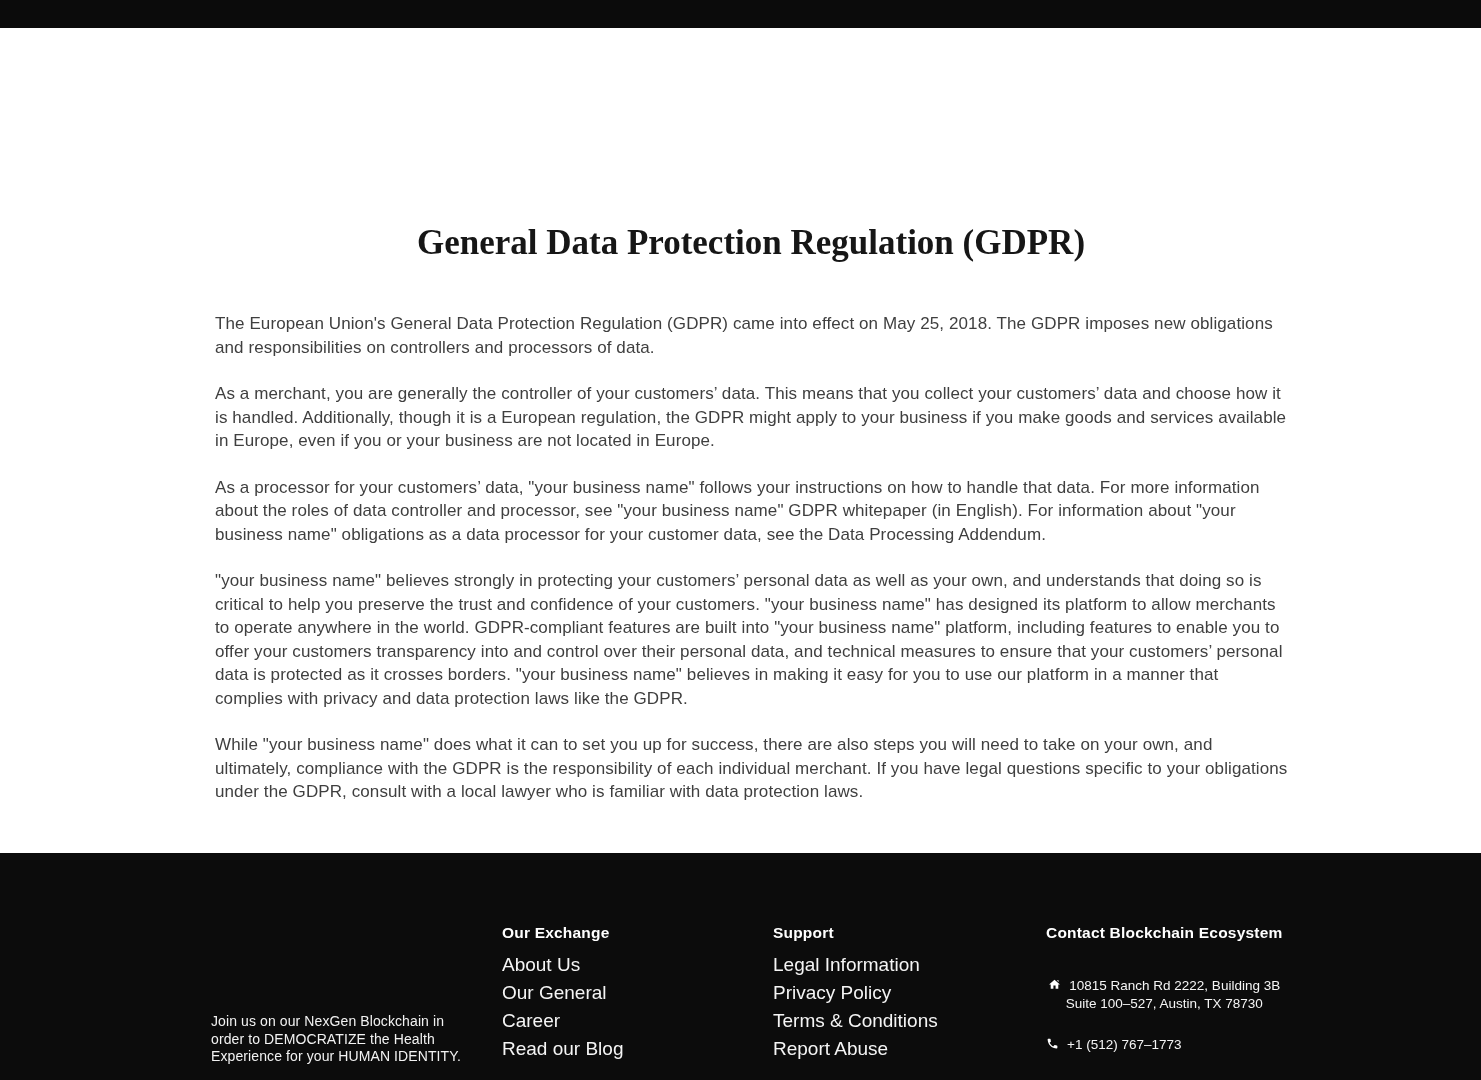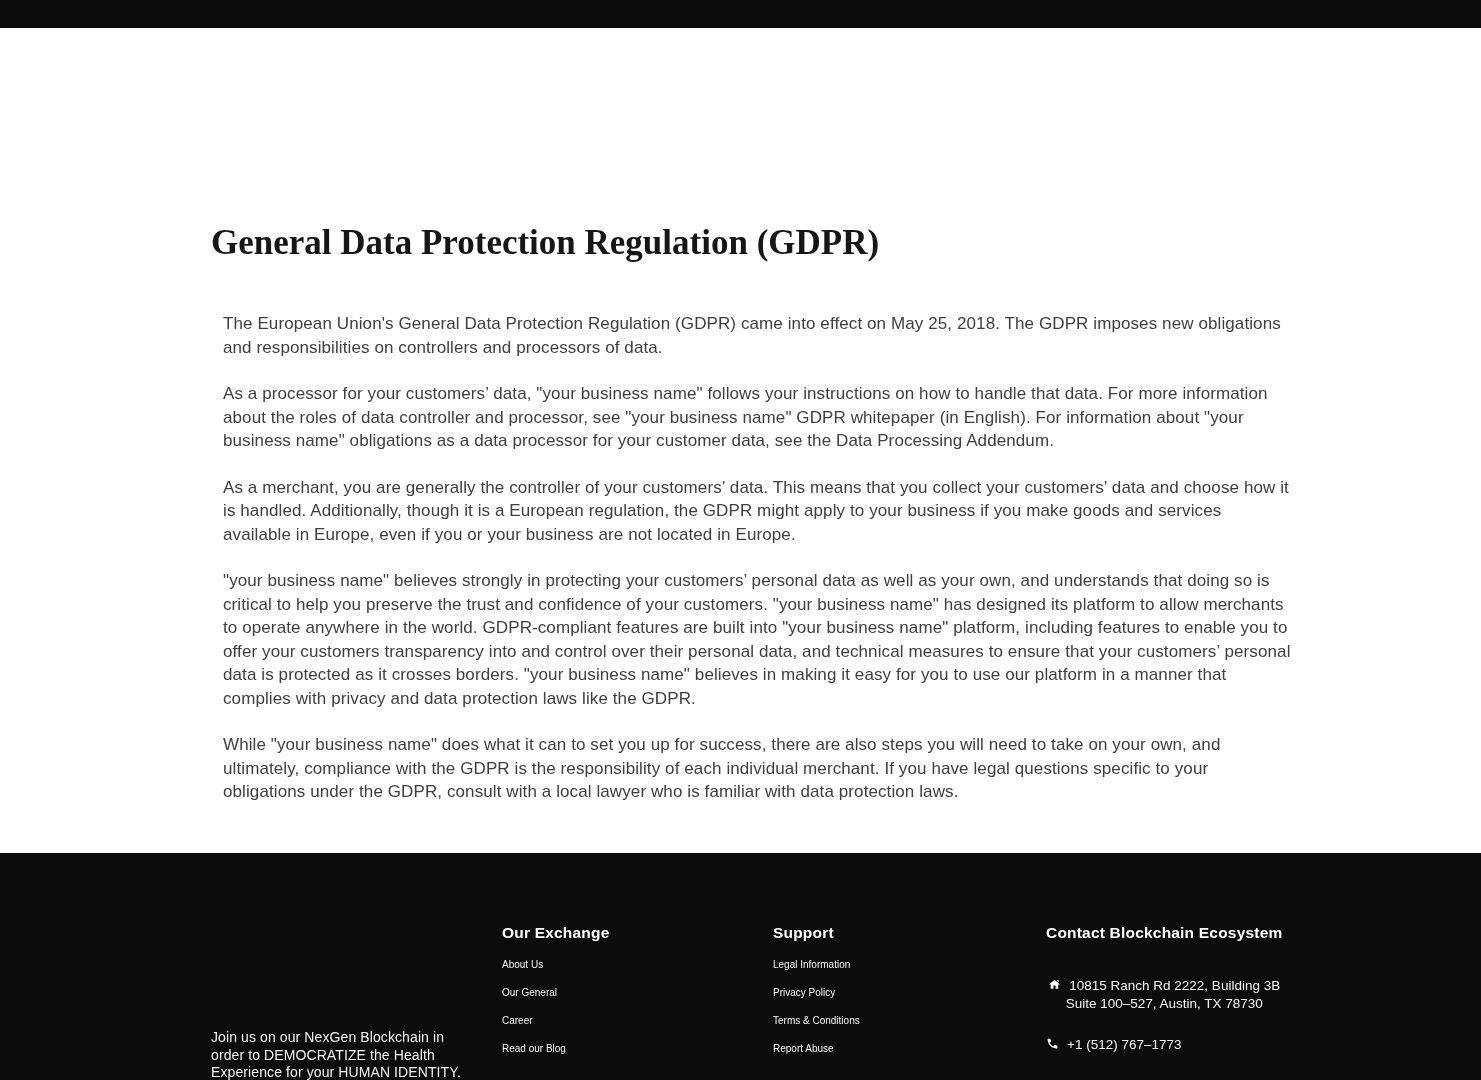--- a/index.html
+++ b/index.html
@@ -23,39 +23,39 @@
     position: absolute; top: 28px; left: 211px;
     width: 1080px;
   }
   .page-title {
     margin: 193px 0 47px 0;
     font-family: "Liberation Serif", "DejaVu Serif", serif;
     font-weight: 700;
     font-size: 35px;
     line-height: 44px;
     color: #161616;
-    text-align: left;
+    text-align: center;
   }
   .article p {
-    margin: 0 0 23px 12px;
+    margin: 0 0 23px 4px;
     font-size: 17px;
     line-height: 23.5px;
     color: #3f3f3f;
     letter-spacing: 0.1px;
   }
 
   
   .footer {
     position: absolute; left: 0; top: 853px;
     width: 100%; height: 227px;
     background: #0c0c0c;
     color: #f5f5f5;
   }
   .footer-tagline {
-    position: absolute; left: 211px; top: 176px;
+    position: absolute; left: 211px; top: 160px;
     font-size: 14px; line-height: 17.5px;
     color: #f2f2f2;
     letter-spacing: 0.1px;
   }
   .f-col { position: absolute; top: 70px; }
   .col-exchange { left: 502px; }
   .col-support  { left: 773px; }
   .col-contact  { left: 1046px; }
   .f-heading {
     margin: 0;
@@ -63,21 +63,21 @@
     font-weight: 700;
     color: #ffffff;
     letter-spacing: 0.2px;
   }
   .f-links {
     list-style: none;
     margin: 8px 0 0 0; padding: 0;
   }
   .f-links li {
     height: 28px; line-height: 28px;
-    font-size: 10px;
+    font-size: 19px;
     color: #f5f5f5;
     cursor: pointer;
     white-space: nowrap;
   }
   .f-address {
     margin-top: 34px;
     font-size: 13.5px; line-height: 18px;
     color: #f5f5f5;
     white-space: nowrap;
     text-align: center;
@@ -99,22 +99,22 @@
 </style>
 </head>
 <body>
 
 <div class="top-bar"></div>
 
 <div class="main">
   <h1 class="page-title">General Data Protection Regulation (GDPR)</h1>
   <div class="article">
     <p>The European Union's General Data Protection Regulation (GDPR) came into effect on May 25, 2018. The GDPR imposes new obligations and responsibilities on controllers and processors of data.</p>
+    <p>As a merchant, you are generally the controller of your customers’ data. This means that you collect your customers’ data and choose how it is handled. Additionally, though it is a European regulation, the GDPR might apply to your business if you make goods and services available in Europe, even if you or your business are not located in Europe.</p>
     <p>As a processor for your customers’ data, "your business name" follows your instructions on how to handle that data. For more information about the roles of data controller and processor, see "your business name" GDPR whitepaper (in English). For information about "your business name" obligations as a data processor for your customer data, see the Data Processing Addendum.</p>
-    <p>As a merchant, you are generally the controller of your customers’ data. This means that you collect your customers’ data and choose how it is handled. Additionally, though it is a European regulation, the GDPR might apply to your business if you make goods and services available in Europe, even if you or your business are not located in Europe.</p>
     <p>"your business name" believes strongly in protecting your customers’ personal data as well as your own, and understands that doing so is critical to help you preserve the trust and confidence of your customers. "your business name" has designed its platform to allow merchants to operate anywhere in the world. GDPR-compliant features are built into "your business name" platform, including features to enable you to offer your customers transparency into and control over their personal data, and technical measures to ensure that your customers’ personal data is protected as it crosses borders. "your business name" believes in making it easy for you to use our platform in a manner that complies with privacy and data protection laws like the GDPR.</p>
     <p>While "your business name" does what it can to set you up for success, there are also steps you will need to take on your own, and ultimately, compliance with the GDPR is the responsibility of each individual merchant. If you have legal questions specific to your obligations under the GDPR, consult with a local lawyer who is familiar with data protection laws.</p>
   </div>
 </div>
 
 <div class="footer">
 
   <div class="footer-tagline">
     <div>Join us on our NexGen Blockchain in</div>
     <div>order to DEMOCRATIZE the Health</div>

